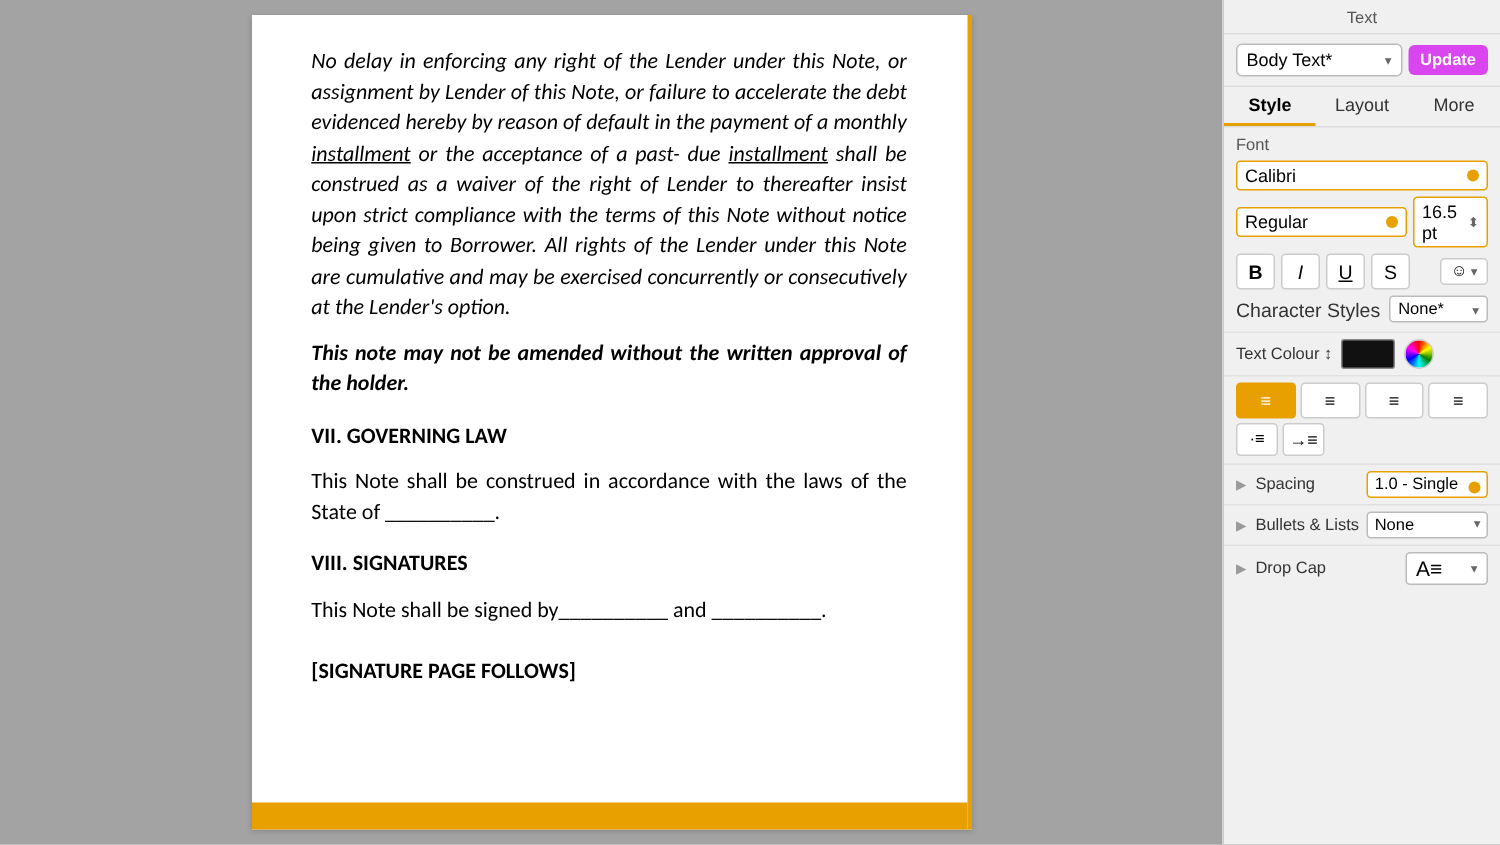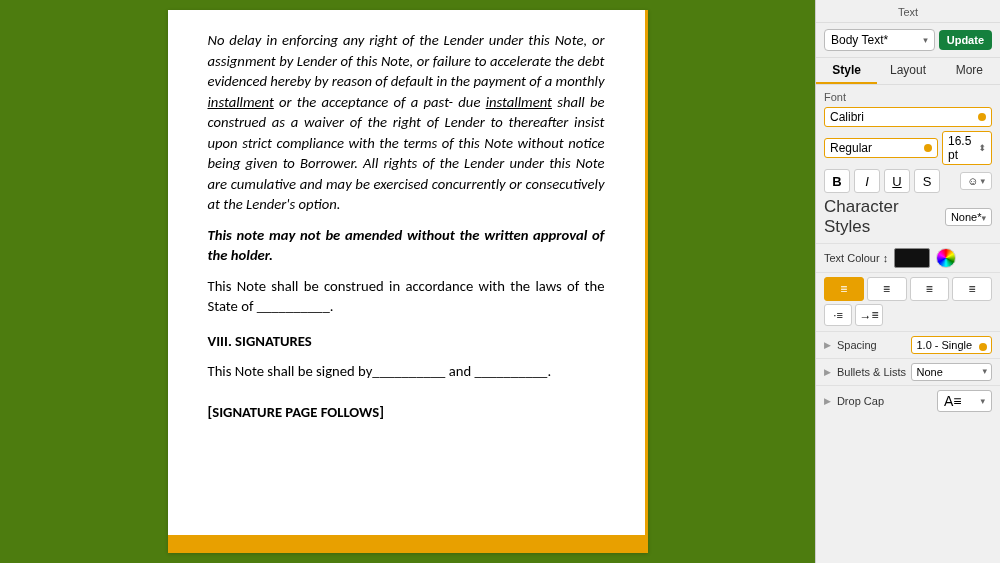--- a/index.html
+++ b/index.html
@@ -8,21 +8,21 @@
       background: #e8e8e8;
       display: flex;
       width: 1000px;
       height: 563px;
       overflow: hidden;
     }
 
     
     .doc-area {
       flex: 1;
-      background: #4d7c0f;
+      background: #a3a3a3;
       display: flex;
       justify-content: center;
       padding: 10px 20px;
       overflow: hidden;
     }
 
     .page {
       background: white;
       width: 480px;
       min-height: 540px;
@@ -107,21 +107,21 @@
       justify-content: space-between;
       background: white;
       border: 1px solid #bbb;
       border-radius: 4px;
       padding: 3px 6px;
       font-size: 12px;
       flex: 1;
     }
 
     .update-btn {
-      background: #15803d;
+      background: #d946ef;
       color: white;
       border: none;
       border-radius: 4px;
       padding: 4px 8px;
       font-size: 11px;
       font-weight: bold;
       cursor: pointer;
     }
 
     .tab-row {
@@ -225,21 +225,21 @@
       gap: 2px;
     }
 
     .char-styles-row {
       display: flex;
       align-items: center;
       gap: 6px;
     }
 
     .char-styles-label {
-      font-size: 17px;
+      font-size: 13px;
       color: #333;
     }
 
     .char-styles-select {
       flex: 1;
       background: white;
       border: 1px solid #bbb;
       border-radius: 3px;
       padding: 2px 5px;
       font-size: 11px;
@@ -426,20 +426,21 @@
 <div class="doc-area">
   <div class="page">
     <div class="page-content">
 
       <p>
         <em>No delay in enforcing any right of the Lender under this Note, or assignment by Lender of this Note, or failure to accelerate the debt evidenced hereby by reason  of default in the payment of a monthly <span class="underline">installment</span> or the acceptance of a past- due <span class="underline">installment</span> shall be construed as a waiver of the right of Lender to thereafter insist upon strict compliance with the terms of this Note without notice being  given to Borrower. All rights of the Lender under this Note are cumulative and  may be exercised concurrently or consecutively at the Lender's option.</em>
       </p>
 
       <p class="italic-bold">This note may not be amended without the written approval of the holder.</p>
 
+      <p class="section-heading">VII. GOVERNING LAW</p>
       <p>This Note shall be construed in accordance with the laws of the State of __________.</p>
 
       <p class="section-heading">VIII. SIGNATURES</p>
       <p>This Note shall be signed by__________ and __________.</p>
 
       <p class="signature-center">[SIGNATURE PAGE FOLLOWS]</p>
 
     </div>
     <div class="gold-bar"></div>
   </div>

